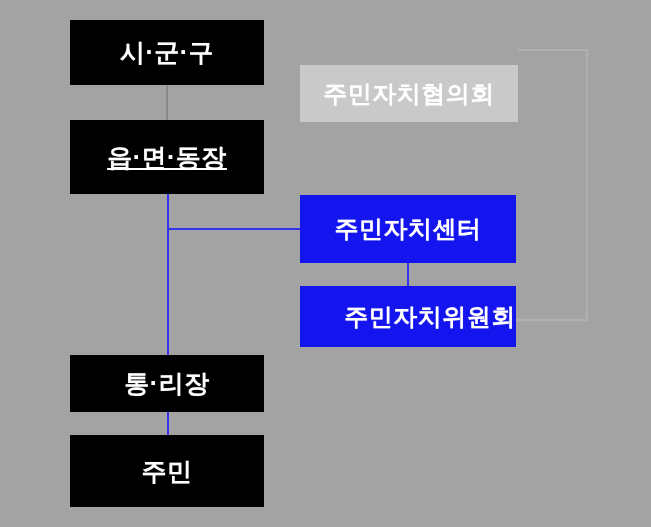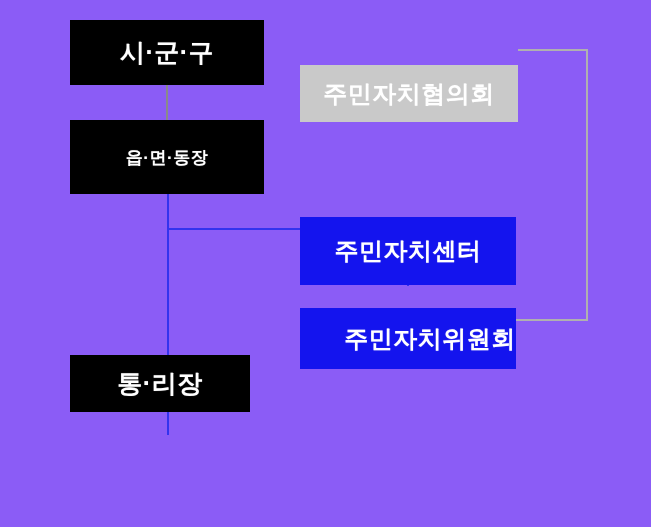--- a/index.html
+++ b/index.html
@@ -7,21 +7,21 @@
     padding: 0;
     background: #ffffff;
   }
   body {
     font-family: "Liberation Sans", "DejaVu Sans", sans-serif;
   }
   #diagram {
     position: relative;
     width: 651px;
     height: 527px;
-    background: #8b5cf6;
+    background: #a3a3a3;
     overflow: hidden;
   }
   .node {
     position: absolute;
     display: flex;
     align-items: center;
     justify-content: center;
     box-sizing: border-box;
     font-weight: bold;
     letter-spacing: 0.5px;
@@ -29,21 +29,20 @@
     line-height: 1;
     z-index: 3;
   }
   .node-black {
     background: #000000;
     color: #ffffff;
   }
   .node-blue {
     background: #1414ee;
     color: #ffffff;
-    margin-top: 22px;
   }
   .node-gray {
     background: #c9c9c9;
     color: #ffffff;
     margin-top: 44px;
   }
   .node-label {
     display: block;
     text-shadow: 0 0 1px rgba(255,255,255,0.35);
   }
@@ -86,24 +85,27 @@
     <div class="conn conn-h-gray" style="left: 518px; top: 49px; width: 70px;"></div>
     <div class="conn conn-v-gray-thin" style="left: 586px; top: 49px; height: 272px;"></div>
     <div class="conn conn-h-gray" style="left: 516px; top: 319px; width: 72px;"></div>
     <div class="node node-black" style="left: 70px; top: 20px; width: 194px; height: 65px;">
       <span class="node-label" style="font-size: 25px;">시·군·구</span>
     </div>
     <div class="node node-gray" style="left: 300px; top: 21px; width: 218px; height: 57px;">
       <span class="node-label" style="font-size: 24px;">주민자치협의회</span>
     </div>
     <div class="node node-black" style="left: 70px; top: 120px; width: 194px; height: 74px;">
-      <span class="node-label" style="font-size: 17px;">읍·면·동장</span>
+      <span class="node-label" style="font-size: 25px; text-decoration: underline;">읍·면·동장</span>
     </div>
     <div class="node node-blue" style="left: 300px; top: 195px; width: 216px; height: 68px;">
       <span class="node-label" style="font-size: 24px;">주민자치센터</span>
     </div>
     <div class="node node-blue" style="left: 300px; top: 286px; width: 216px; height: 61px; padding-left: 44px;">
       <span class="node-label" style="font-size: 24px;">주민자치위원회</span>
     </div>
-    <div class="node node-black" style="left: 70px; top: 355px; width: 180px; height: 57px;">
+    <div class="node node-black" style="left: 70px; top: 355px; width: 194px; height: 57px;">
       <span class="node-label" style="font-size: 25px;">통·리장</span>
+    </div>
+    <div class="node node-black" style="left: 70px; top: 435px; width: 194px; height: 72px;">
+      <span class="node-label" style="font-size: 25px;">주민</span>
     </div>
   </div>
 
 </body></html>

